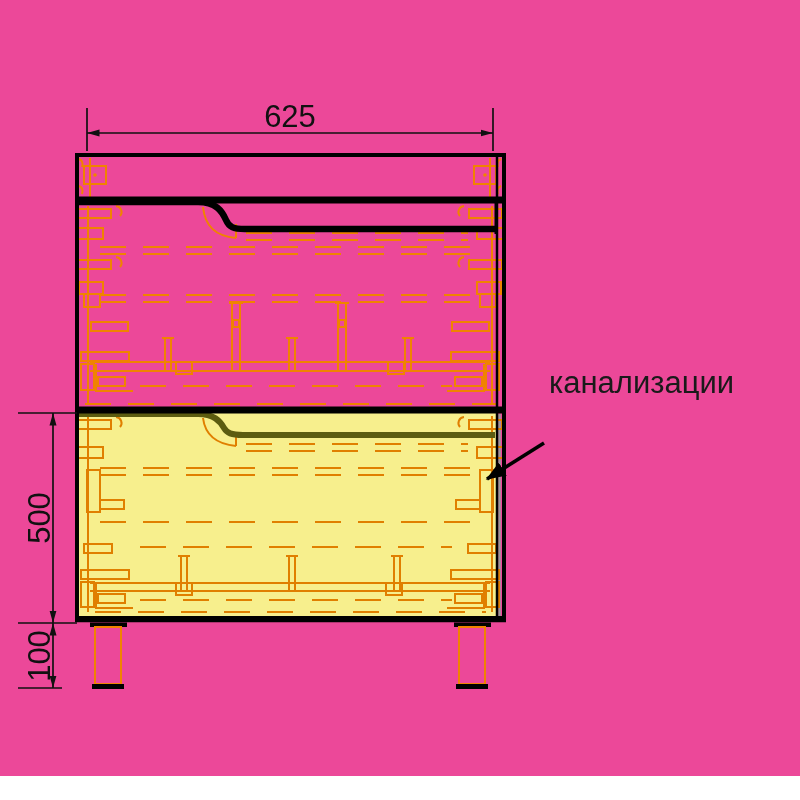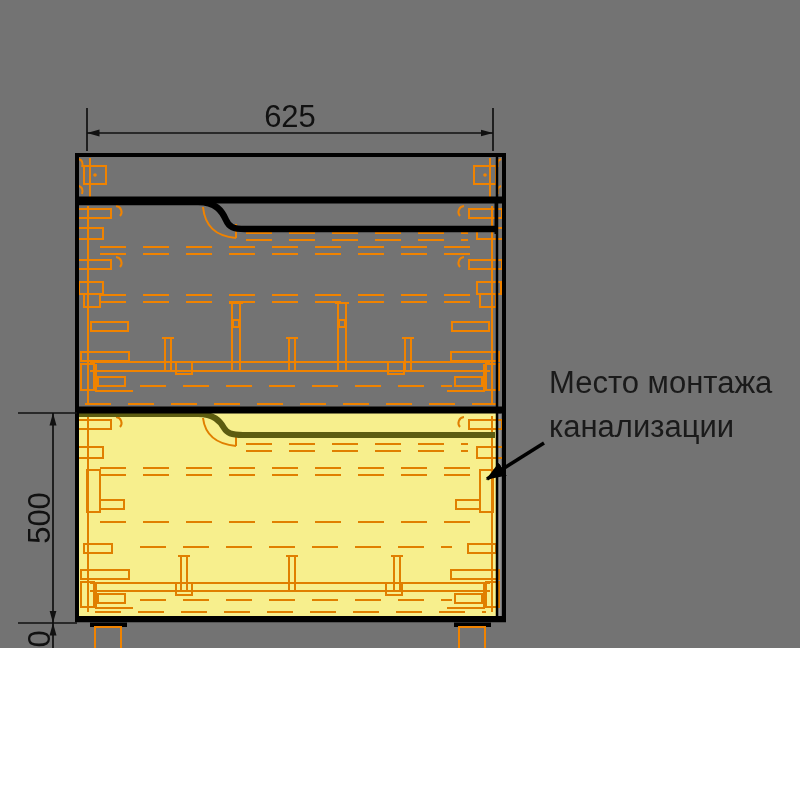--- a/index.html
+++ b/index.html
@@ -1,17 +1,17 @@
 <!DOCTYPE html>
 <html><head>
 <meta charset="utf-8">
 <style>
   html,body{margin:0;padding:0;background:#ffffff;}
   #stage{
-    position:relative;width:800px;height:648px;background:#737373;overflow:hidden;
+    position:relative;width:800px;height:776px;background:#ec4899;overflow:hidden;
     font-family:"Liberation Sans", sans-serif;
   }
   #drawing-svg{position:absolute;left:0;top:0;}
   
   .k  {stroke:#000;fill:none;}
   .o  {stroke:#F08300;fill:none;stroke-width:2;}
   .of {fill:#F08300;stroke:none;}
   .od {stroke:#F08300;fill:none;stroke-width:2;stroke-dasharray:26 17;}
   .y2k{stroke:#5c5c10;fill:none;}
   .y2o{stroke:#E07F00;fill:none;stroke-width:2;}
@@ -176,17 +176,16 @@
   <g>
     <line class="dim" x1="18" y1="688" x2="62" y2="688"></line>
     <line class="dim" x1="53" y1="623" x2="53" y2="688" marker-start="url(#dimA)" marker-end="url(#dimA)"></line>
     <text class="dimtxt" text-anchor="middle" transform="translate(50 656) rotate(-90)">100</text>
   </g>
 
   <line x1="544" y1="443" x2="487" y2="479" stroke="#000" stroke-width="3.6" marker-end="url(#callA)"></line>
 </svg>
 
 <div id="annotation">
-  <div>Место монтажа</div>
   <div>канализации</div>
 </div>
 
 </div>
 
 </body></html>

